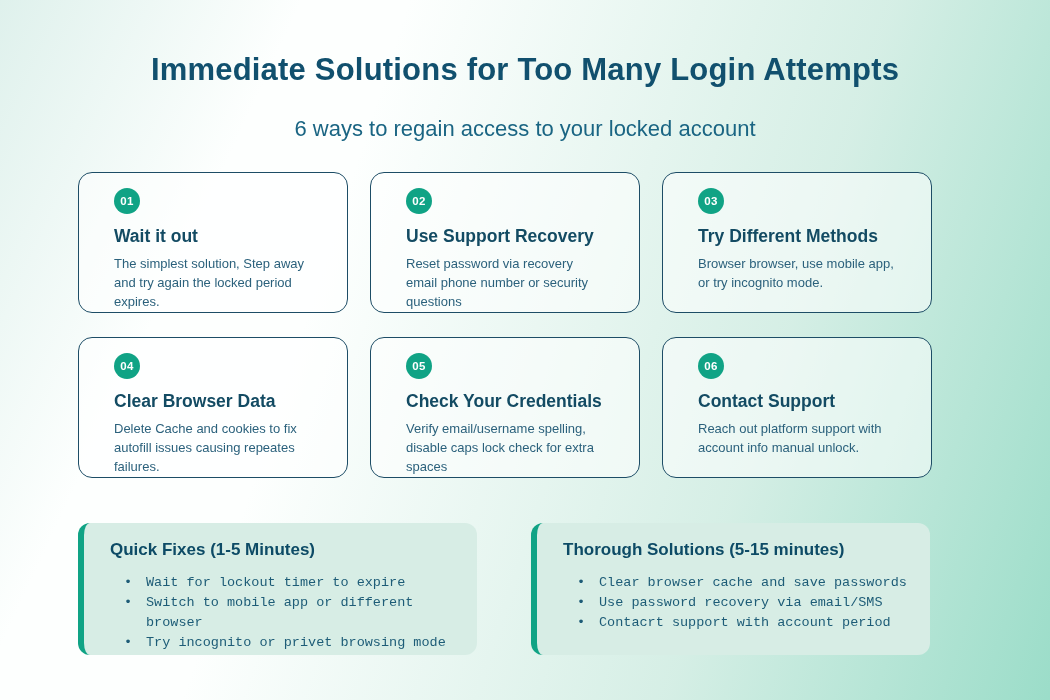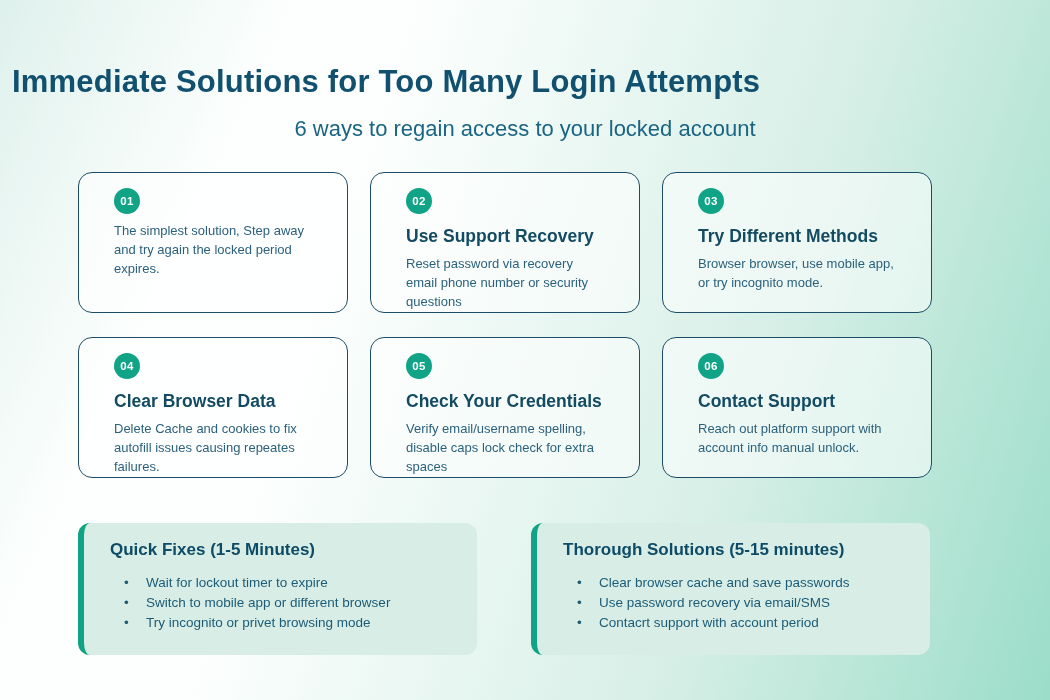--- a/index.html
+++ b/index.html
@@ -10,29 +10,30 @@
     overflow: hidden;
     position: relative;
     background:
       linear-gradient(115deg, rgba(221,240,235,0.95) 0%, rgba(255,255,255,0) 22%),
       linear-gradient(108deg, rgba(255,255,255,0) 32%, rgba(200,233,221,0.75) 70%, rgba(150,219,198,0.95) 100%),
       #fdfffe;
   }
   .page { position: absolute; inset: 0; }
 
   .title {
-    margin: 12px;
+    margin: 0;
     padding-top: 52px;
+    text-align: center;
     font-size: 31px;
     font-weight: 700;
     letter-spacing: 0.2px;
     color: var(--title, #11506e);
   }
   .subtitle {
-    margin-top: 16px;
+    margin-top: 28px;
     text-align: center;
     font-size: 22px;
     font-weight: 400;
     color: var(--subtitle, #1a6583);
   }
 
   .cards {
     position: absolute;
     left: 78px; top: 172px;
     display: grid;
@@ -89,20 +90,21 @@
   }
   .panel-title {
     font-size: 17px;
     font-weight: 700;
     color: var(--panel_title, #0d4b66);
   }
   .panel-list {
     list-style: none;
     margin: 13px 0 0 0;
     padding: 0 0 0 14px;
+    font-family: Liberation Mono, monospace;
   }
   .panel-list li {
     position: relative;
     padding-left: 22px;
     font-size: 13.5px;
     line-height: 20px;
     color: var(--panel_text, #1d5c77);
   }
   .panel-list li::before {
     content: "\2022";
@@ -115,20 +117,21 @@
 <body style="--title: #11506e; --subtitle: #1a6583; --badge: #10a385; --card_border: #1d4d66; --card_title: #134b63; --card_text: #2b617c; --panel_bg: #d7ede5; --panel_accent: #10a385; --panel_title: #0d4b66; --panel_text: #1d5c77; --background_mint: #96dbc6;">
 
 <div class="page">
   <h1 class="title">Immediate Solutions for Too Many Login Attempts</h1>
   <div class="subtitle">6 ways to regain access to your locked account</div>
   <div class="cards" id="cards">
   <div class="card">
     <div class="badge">
       <span class="badge-num">01</span>
     </div>
+    <div class="card-title">Wait it out</div>
     <div class="card-desc">The simplest solution, Step away and try again the locked period expires.</div>
   </div>
 
   <div class="card">
     <div class="badge">
       <span class="badge-num">02</span>
     </div>
     <div class="card-title">Use Support Recovery</div>
     <div class="card-desc">Reset password via recovery email phone number or security questions</div>
   </div>

